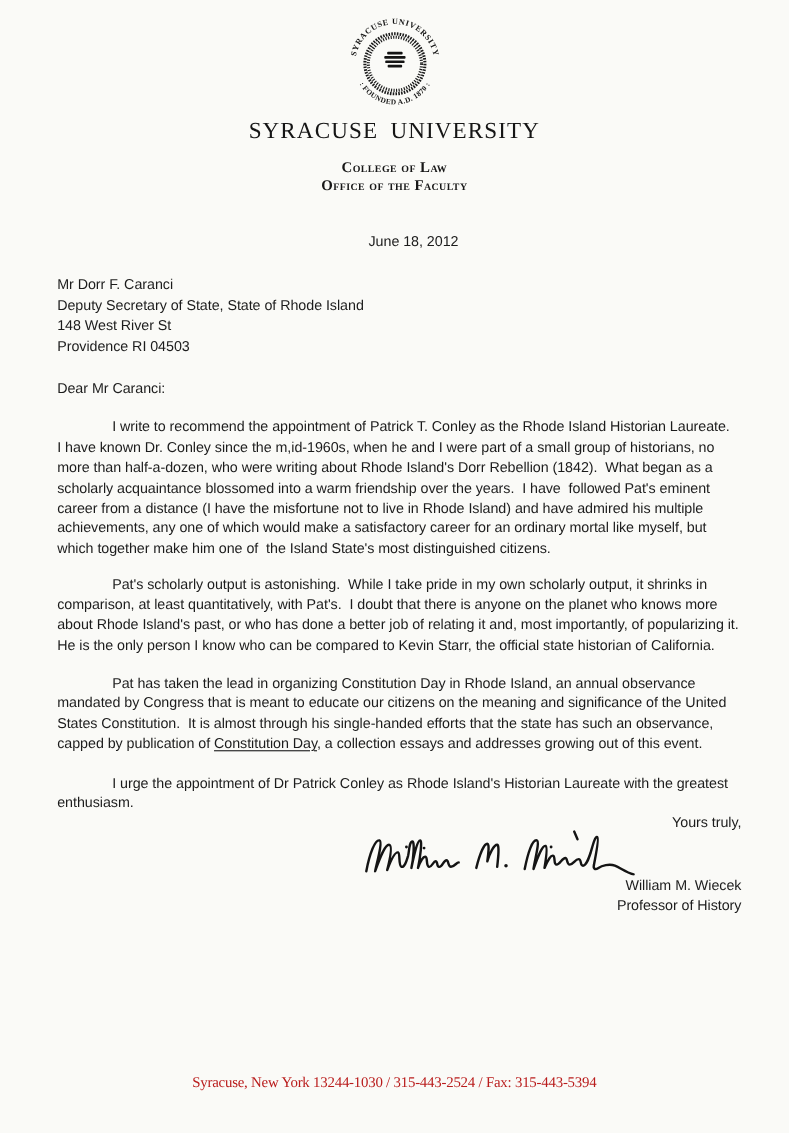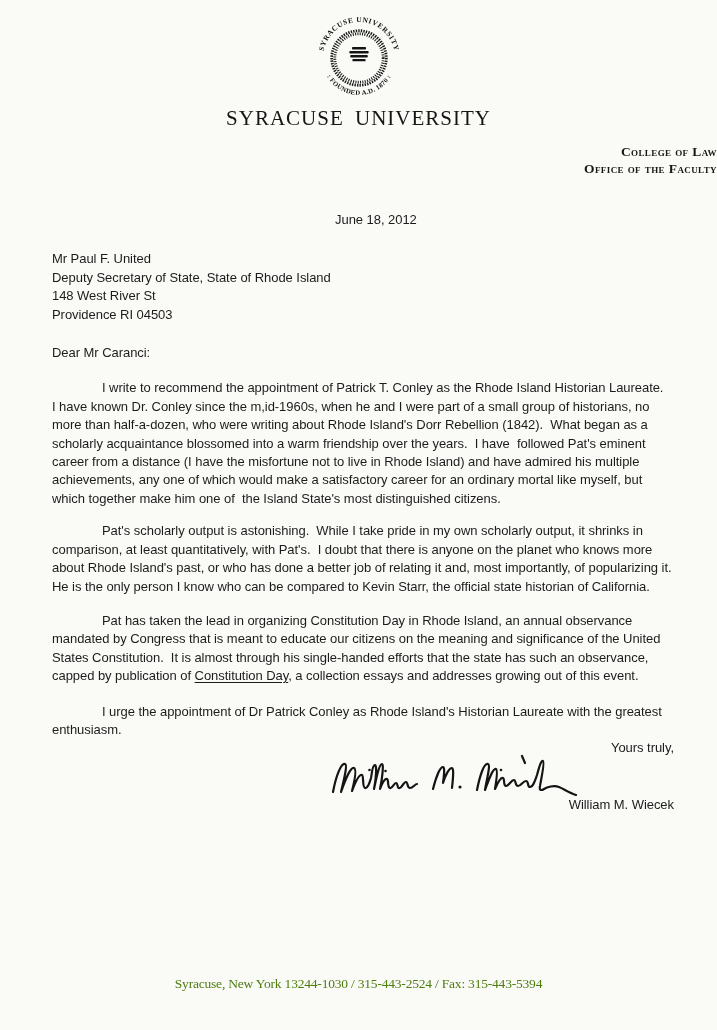--- a/index.html
+++ b/index.html
@@ -35,21 +35,21 @@
   }
   .dept-line {
     font-family: "Liberation Serif", serif;
     font-variant: small-caps;
     font-weight: 700;
     font-size: 13.5px;
     line-height: 16.5px;
     letter-spacing: 0.4px;
     color: #171717;
   }
-  .dept-block { margin-top: 13px; text-align: right; }
+  .dept-block { margin-top: 13px; }
 
   
   .letter-flow {
     position: absolute;
     top: 211px;
     left: 52px;
     width: 622px;
     font-size: 13px;
     line-height: 18.4px;
     letter-spacing: -0.05px;
@@ -76,21 +76,21 @@
   .signer-block div { line-height: 18.4px; }
 
   
   .footer {
     position: absolute;
     top: 976px; left: 0; right: 0;
     text-align: center;
     font-family: "Liberation Serif", serif;
     font-size: 13.5px;
     letter-spacing: -0.2px;
-    color: #4d7c0f;
+    color: #b91c1c;
   }
 </style>
 </head>
 <body>
 
 <div class="page">
 
   <div class="letterhead">
     <svg class="seal" viewBox="0 0 100 100" xmlns="http://www.w3.org/2000/svg">
       <defs>
@@ -121,21 +121,21 @@
       <div class="dept-line">College of Law</div>
       <div class="dept-line">Office of the Faculty</div>
     </div>
   </div>
 
   <div class="letter-flow">
 
     <div class="date-line">June 18, 2012</div>
 
     <div class="address-block">
-      <div>Mr Paul F. United</div>
+      <div>Mr Dorr F. Caranci</div>
       <div>Deputy Secretary of State, State of Rhode Island</div>
       <div>148 West River St</div>
       <div>Providence RI 04503</div>
     </div>
 
     <div class="salutation">Dear Mr Caranci:</div>
 
     <p class="p1">I write to recommend the appointment of Patrick T. Conley as the Rhode Island Historian Laureate.   I have known Dr. Conley since the m,id-1960s, when he and I were part of a small group of historians, no more than half-a-dozen, who were writing about Rhode Island's Dorr Rebellion (1842).  What began as a scholarly acquaintance blossomed into a warm friendship over the years.  I have  followed Pat's eminent career from a distance (I have the misfortune not to live in Rhode Island) and have admired his multiple achievements, any one of which would make a satisfactory career for an ordinary mortal like myself, but which together make him one of  the Island State's most distinguished citizens.</p>
 
     <p class="p2">Pat's scholarly output is astonishing.  While I take pride in my own scholarly output, it shrinks in comparison, at least quantitatively, with Pat's.  I doubt that there is anyone on the planet who knows more about Rhode Island's past, or who has done a better job of relating it and, most importantly, of popularizing it.  He is the only person I know who can be compared to Kevin Starr, the official state historian of California.</p>
@@ -171,20 +171,21 @@
                    C192,32 194,27 197,27 C200,27 198,33 201,33 C204,33 206,27 208,21
                    C210,14 212,6 214,7 C216,8 212,26 211,32 C210,36 212,37 215,35
                    C218,33 225,31 230,33 C235,35 240,39 247,41"></path>
 
           <circle cx="172" cy="16" r="1.3" fill="#141414" stroke="none"></circle>
         </g>
       </svg>
 
       <div class="signer-block">
         <div>William M. Wiecek</div>
+        <div>Professor of History</div>
       </div>
     </div>
 
   </div>
 
   <div class="footer">Syracuse, New York 13244-1030 / 315-443-2524 / Fax: 315-443-5394</div>
 
 </div>
 
 </body></html>

